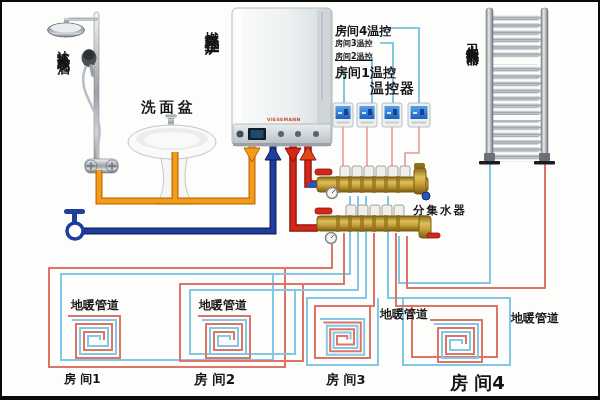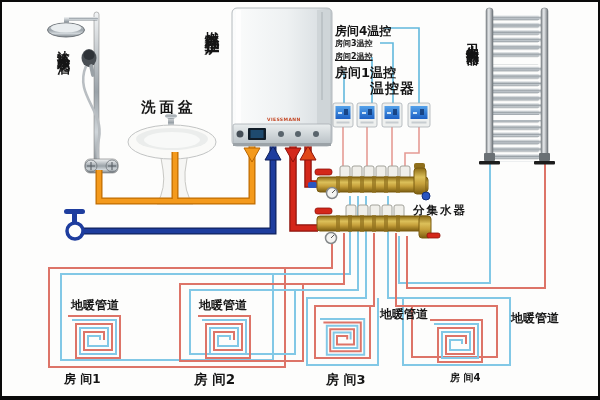--- a/index.html
+++ b/index.html
@@ -292,15 +292,15 @@
 <div class="lbl v" style="left:463px;top:33px;font-size:13px;">卫生间散热器</div>
 
 <div class="lbl" style="left:71px;top:297px;font-size:12px;">地暖管道</div>
 <div class="lbl" style="left:199px;top:297px;font-size:12px;">地暖管道</div>
 <div class="lbl" style="left:380px;top:306px;font-size:12px;">地暖管道</div>
 <div class="lbl" style="left:511px;top:310px;font-size:12px;">地暖管道</div>
 
 <div class="lbl" style="left:64px;top:371px;font-size:12px;">房 间1</div>
 <div class="lbl" style="left:194px;top:371px;font-size:13.5px;text-align:right;">房 间2</div>
 <div class="lbl" style="left:326px;top:371px;font-size:13px;">房 间3</div>
-<div class="lbl" style="left:450px;top:371px;font-size:10px;">房 间4</div>
+<div class="lbl" style="left:450px;top:371px;font-size:18px;">房 间4</div>
 
 </div>
 
 </body></html>

